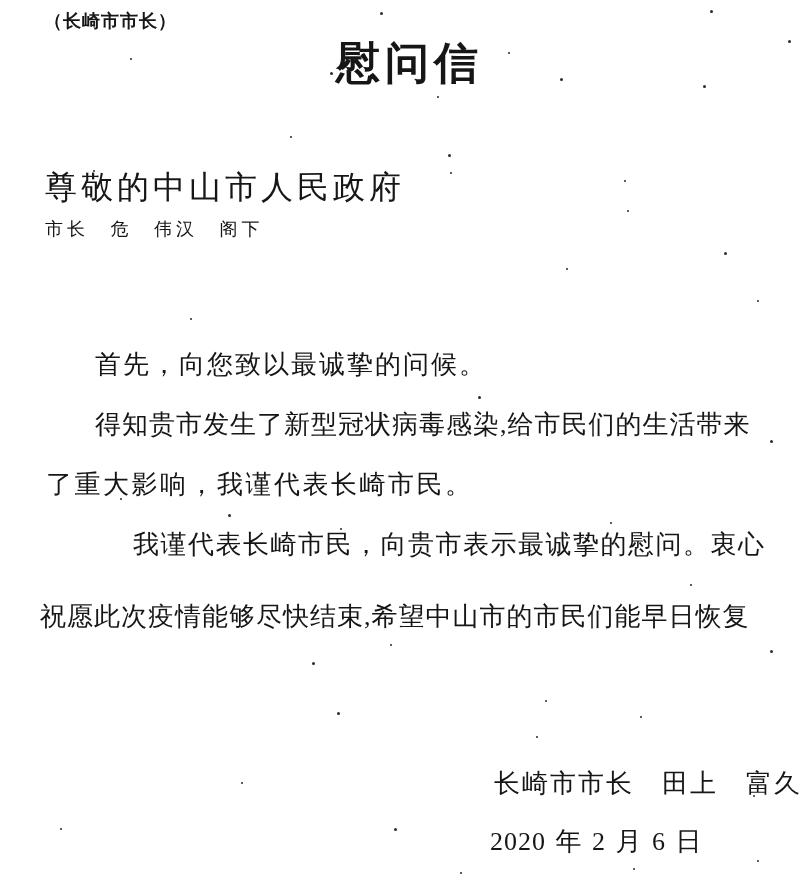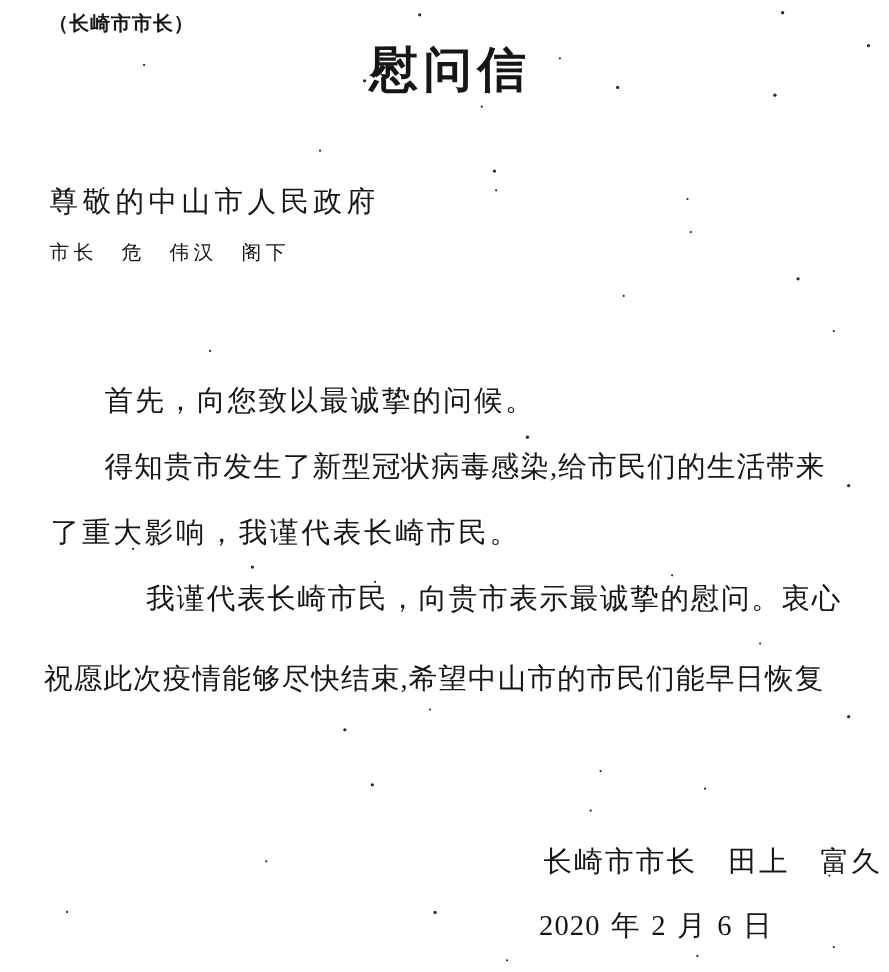--- a/index.html
+++ b/index.html
@@ -28,21 +28,21 @@
     letter-spacing: 1px;
     font-weight: 600;
   }
   .title {
     top: 40px; left: 336px;
     font-size: 44px;
     font-weight: 700;
     letter-spacing: 5px;
     margin: 0;
   }
-  .addr1 { top: 170px; left: 45px; font-size: 26px; letter-spacing: 4px; }
+  .addr1 { top: 170px; left: 45px; font-size: 32px; letter-spacing: 4px; }
   .addr2 { top: 220px; left: 45px; font-size: 18px; letter-spacing: 4px; word-spacing: 13px; text-align: right; }
   .b { font-size: 26px; }
   .b1 { top: 351px; left: 95px;  letter-spacing: 2px; }
   .b2 { top: 411px; left: 95px;  letter-spacing: 1px; }
   .b3 { top: 471px; left: 46px;  letter-spacing: 2.5px; }
   .b4 { top: 531px; left: 133px; letter-spacing: 1.5px; }
   .b5 { top: 591px; left: 40px;  letter-spacing: 1px; margin-top: 12px; }
   .b6 { top: 651px; left: 46px;  letter-spacing: 2.5px; }
   .sig  { top: 770px; left: 462px; font-size: 26px; letter-spacing: 2px; margin-left: 32px; }
   .date { top: 828px; left: 490px; font-size: 26px; letter-spacing: 1px; word-spacing: 2px; }

